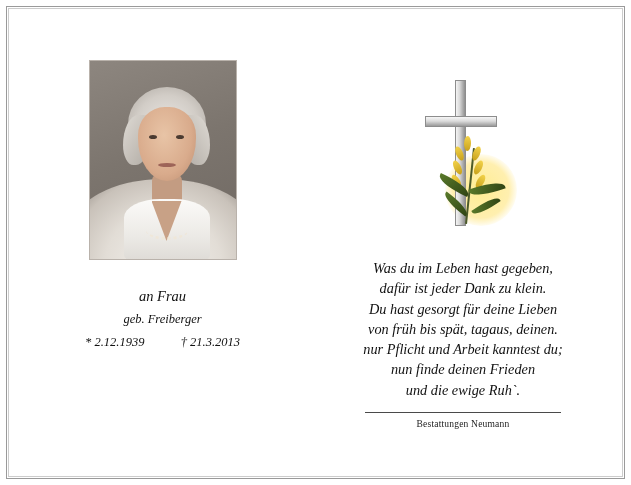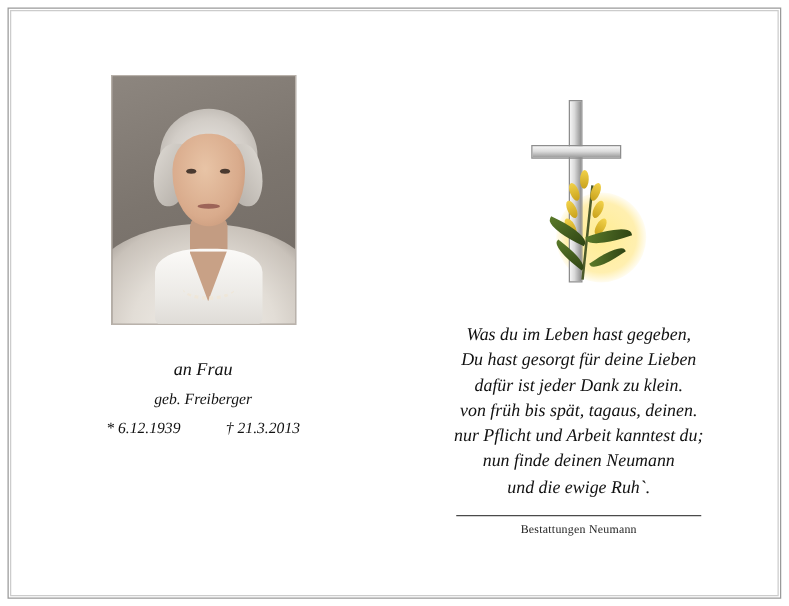--- a/index.html
+++ b/index.html
@@ -306,21 +306,21 @@
       <div class="ph-necklace"></div>
     </div>
 
     <div class="memoriam">
       <div>an Frau</div>
     </div>
 
     <div class="maiden">geb. Freiberger</div>
 
     <div class="dates">
-      <span>* 6.12.1939</span>
+      <span>* 2.12.1939</span>
       <span class="gap"></span>
       <span>† 21.3.2013</span>
     </div>
   </div>
 
   <div class="right-col">
 
     <div class="emblem">
       <div class="halo"></div>
       <div class="cross-v"></div>
@@ -337,24 +337,24 @@
       <div class="grain" style="left:114px; top:98px; transform:rotate(30deg);"></div>
 
       <div class="leaf" style="left:74px;  top:104px; width:34px; height:10px; transform:rotate(26deg);"></div>
       <div class="leaf" style="left:106px; top:108px; width:36px; height:10px; transform:rotate(-18deg);"></div>
       <div class="leaf" style="left:78px;  top:124px; width:30px; height:8px;  transform:rotate(38deg);"></div>
       <div class="leaf" style="left:108px; top:126px; width:30px; height:8px;  transform:rotate(-34deg);"></div>
     </div>
 
     <div class="verse">
       <div>Was du im Leben hast gegeben,</div>
+      <div>dafür ist jeder Dank zu klein.</div>
       <div>Du hast gesorgt für deine Lieben</div>
-      <div>dafür ist jeder Dank zu klein.</div>
       <div>von früh bis spät, tagaus, deinen.</div>
       <div>nur Pflicht und Arbeit kanntest du;</div>
-      <div>nun finde deinen Neumann</div>
+      <div>nun finde deinen Frieden</div>
       <div>und die ewige Ruh`.</div>
     </div>
 
     <div class="sig-rule"></div>
     <div class="undertaker">Bestattungen Neumann</div>
   </div>
 </div>
 
 </body></html>

